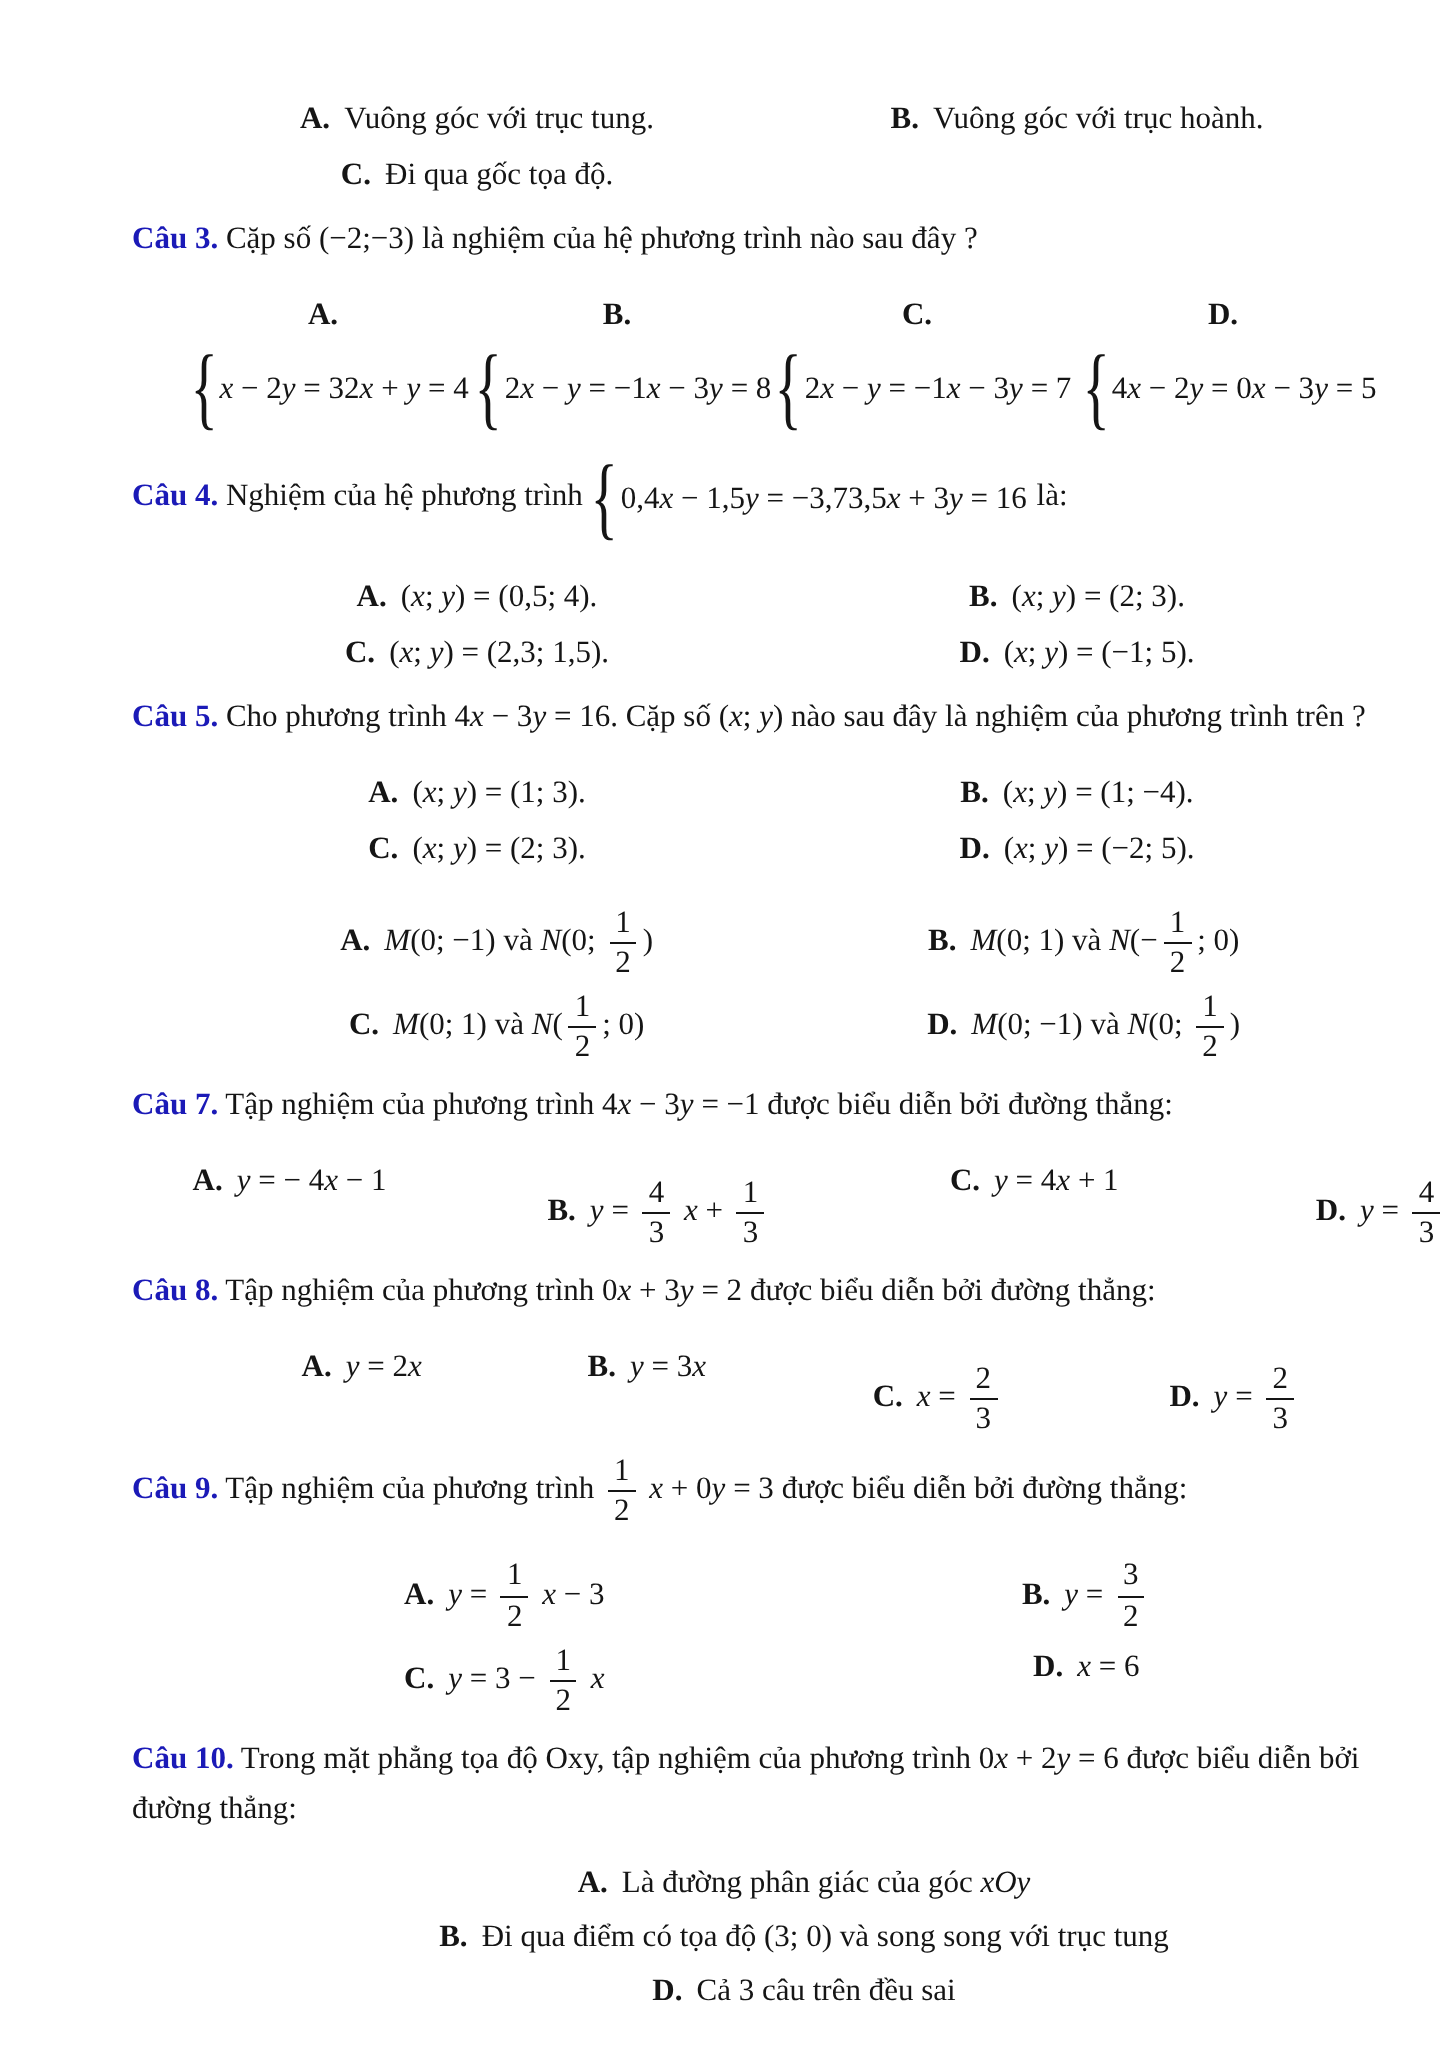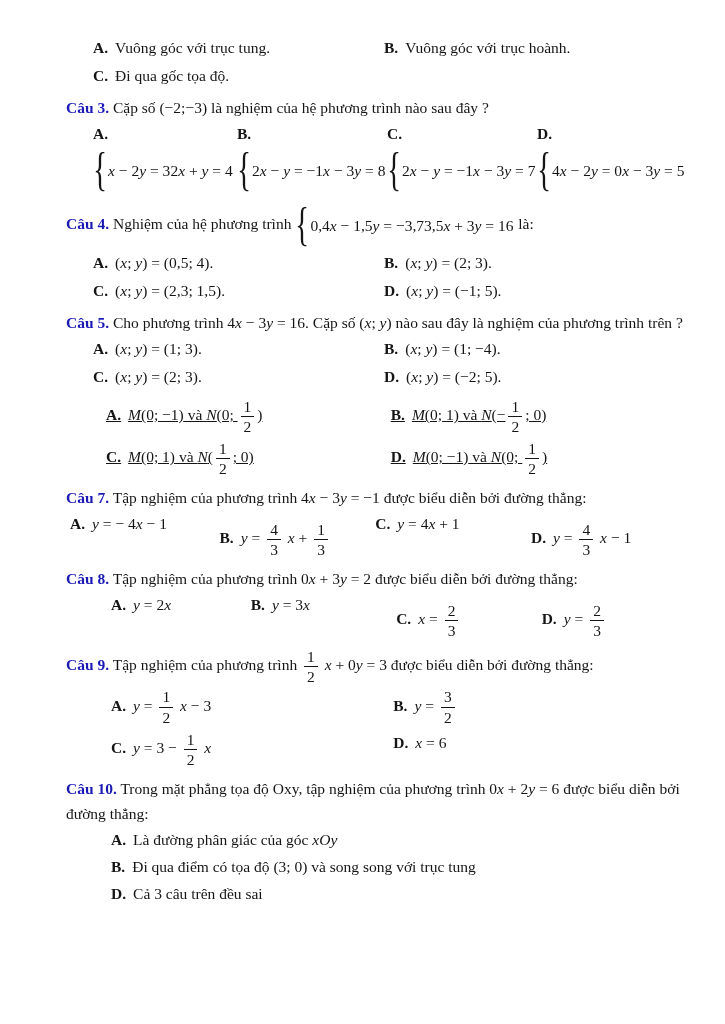--- a/index.html
+++ b/index.html
@@ -7,21 +7,21 @@
   html,body { margin:0; padding:0; }
   body {
     width:725px; height:1024px; background:#ffffff; color:var(--ink);
     font-family:"Liberation Serif", serif; font-size:15.5px; overflow:hidden;
   }
   #doc { padding:34px 32px 0 66px; }
   .question { margin:0 0 5px 0; }
   .stem { line-height:25px; }
   .qlabel { color:var(--blue); font-weight:bold; }
   .mt i { font-style:italic; }
-  .opts { margin-top:0; }
+  .opts { margin-top:12px;text-align:center; }
   .opts-grid2 { display:grid; grid-template-columns:48.5% 51.5%; }
   .opts-row4 { display:grid; grid-template-columns:24% 25% 25% 26%; }
   .opts-list1 { display:block; }
   .option { line-height:25px; margin:1px 0 2px 0; }
   .okey { font-weight:bold; margin-right:7px; }
   .frac {
     display:inline-flex; flex-direction:column; align-items:center;
     vertical-align:middle; margin:1px 3px; line-height:1.1;
   }
   .fr-n { border-bottom:1px solid #151515; padding:0 3px 1px 3px; }
@@ -96,42 +96,42 @@
     <div class="question">
       <div class="stem"><b class="qlabel">Câu 5.</b><span class="tx"> Cho phương trình </span><span class="mt">4<i>x</i> − 3<i>y</i> = 16</span><span class="tx">. Cặp số </span><span class="mt">(<i>x</i>; <i>y</i>)</span><span class="tx"> nào sau đây là nghiệm của phương trình trên ?</span></div>
       <div class="opts opts-grid2" style="padding-left: 27px;">
         <div class="option"><b class="okey">A.</b><span class="obody"><span class="mt">(<i>x</i>; <i>y</i>) = (1; 3).</span></span></div>
         <div class="option"><b class="okey">B.</b><span class="obody"><span class="mt">(<i>x</i>; <i>y</i>) = (1; −4).</span></span></div>
         <div class="option"><b class="okey">C.</b><span class="obody"><span class="mt">(<i>x</i>; <i>y</i>) = (2; 3).</span></span></div>
         <div class="option"><b class="okey">D.</b><span class="obody"><span class="mt">(<i>x</i>; <i>y</i>) = (−2; 5).</span></span></div>
       </div>
     </div>
     <div class="question">
-      <div class="opts opts-grid2" style="padding-left: 40px; text-decoration: underline;">
+      <div class="opts opts-grid2" style="padding-left: 40px;">
         <div class="option"><b class="okey">A.</b><span class="obody"><span class="mt"><i>M</i>(0; −1)</span><span class="tx"> và </span><span class="mt"><i>N</i>(0; </span><span class="frac">
               <span class="fr-n mt">1</span>
               <span class="fr-d mt">2</span>
             </span><span class="mt">)</span></span></div>
         <div class="option"><b class="okey">B.</b><span class="obody"><span class="mt"><i>M</i>(0; 1)</span><span class="tx"> và </span><span class="mt"><i>N</i>(−</span><span class="frac">
               <span class="fr-n mt">1</span>
               <span class="fr-d mt">2</span>
             </span><span class="mt">; 0)</span></span></div>
         <div class="option"><b class="okey">C.</b><span class="obody"><span class="mt"><i>M</i>(0; 1)</span><span class="tx"> và </span><span class="mt"><i>N</i>(</span><span class="frac">
               <span class="fr-n mt">1</span>
               <span class="fr-d mt">2</span>
             </span><span class="mt">; 0)</span></span></div>
         <div class="option"><b class="okey">D.</b><span class="obody"><span class="mt"><i>M</i>(0; −1)</span><span class="tx"> và </span><span class="mt"><i>N</i>(0; </span><span class="frac">
               <span class="fr-n mt">1</span>
               <span class="fr-d mt">2</span>
             </span><span class="mt">)</span></span></div>
       </div>
     </div>
     <div class="question">
       <div class="stem"><b class="qlabel">Câu 7.</b><span class="tx"> Tập nghiệm của phương trình </span><span class="mt">4<i>x</i> − 3<i>y</i> = −1</span><span class="tx"> được biểu diễn bởi đường thẳng:</span></div>
-      <div class="opts opts-row4" style="padding-left: 4px;">
+      <div class="opts opts-row4" style="padding-left: 4px; gap: 32px;">
         <div class="option"><b class="okey">A.</b><span class="obody"><span class="mt"><i>y</i> = − 4<i>x</i> − 1</span></span></div>
         <div class="option" style="margin-top: 10px;"><b class="okey">B.</b><span class="obody"><span class="mt"><i>y</i> = </span><span class="frac">
               <span class="fr-n mt">4</span>
               <span class="fr-d mt">3</span>
             </span><span class="mt"> <i>x</i> + </span><span class="frac">
               <span class="fr-n mt">1</span>
               <span class="fr-d mt">3</span>
             </span></span></div>
         <div class="option"><b class="okey">C.</b><span class="obody"><span class="mt"><i>y</i> = 4<i>x</i> + 1</span></span></div>
         <div class="option" style="margin-top: 10px;"><b class="okey">D.</b><span class="obody"><span class="mt"><i>y</i> = </span><span class="frac">

